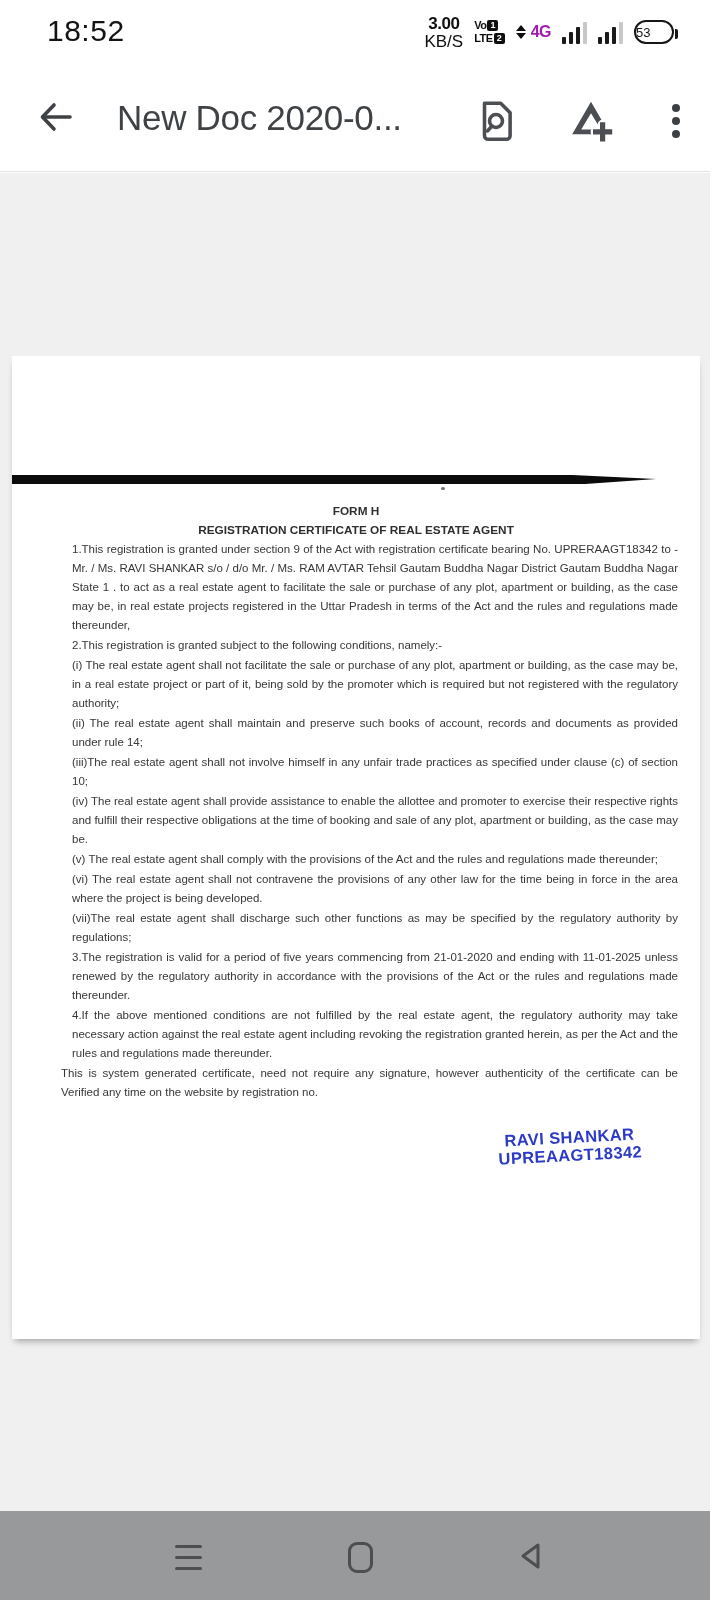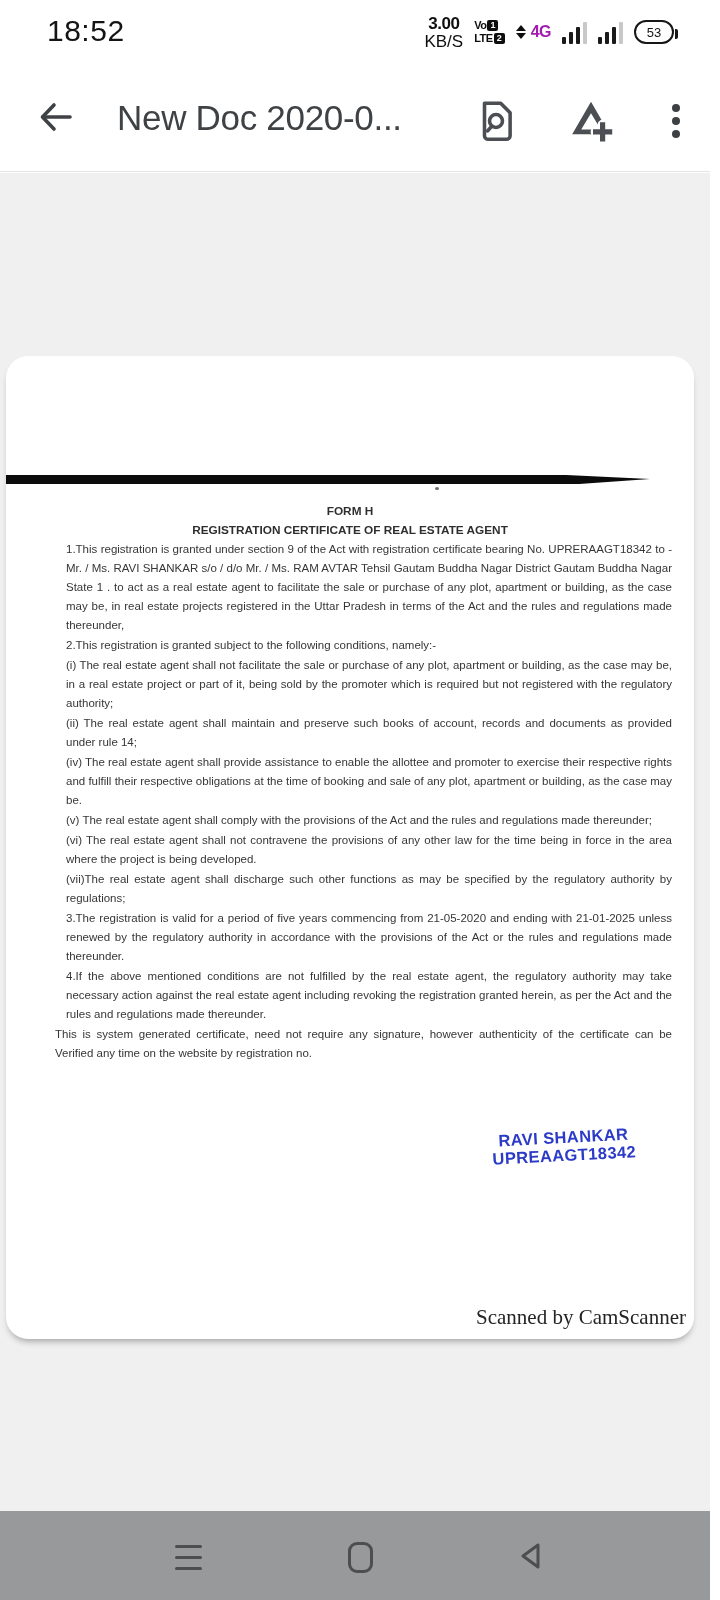--- a/index.html
+++ b/index.html
@@ -21,41 +21,41 @@
                   font-size:9px; line-height:11px; text-align:center; border-radius:2px; font-weight:bold; }
   .updown { display:flex; flex-direction:column; gap:2px; margin-right:-6px; }
   .updown i { display:block; width:0; height:0; border-left:5px solid transparent; border-right:5px solid transparent; }
   .updown .up { border-bottom:6px solid #0e0e0e; }
   .updown .dn { border-top:6px solid #0e0e0e; }
   .net-type { font-size:16px; font-weight:bold; color:#a21caf; letter-spacing:-0.5px; }
   .sigbars { display:flex; align-items:flex-end; gap:3px; height:24px; }
   .sigbars b { display:block; width:4px; background:#1a1a1a; border-radius:1px; }
   .sigbars b.lt { background:#c8c8c8; }
   .battery { position:relative; width:40px; height:24px; border:2.5px solid #161616; border-radius:12px;
-             display:flex; align-items:center; justify-content:center; }
+             display:flex; align-items:center; }
   .battery .pct { font-size:13px; color:#161616; }
   .battery .nub { position:absolute; right:-6px; top:7px; width:3.5px; height:10px; background:#161616; border-radius:0 2px 2px 0; }
 
   
   .app-bar { position:absolute; top:62px; left:0; width:720px; height:110px; background:#fff;
              border-bottom:1px solid #e4e4e4; }
   .back-btn { position:absolute; left:30px; top:30px; width:52px; height:52px; display:flex;
               align-items:center; justify-content:center; background:none; border:none; cursor:pointer; }
   .title { position:absolute; left:117px; top:36px; font-size:35px; color:#3f4245; letter-spacing:-0.3px;
            white-space:nowrap; max-width:350px; overflow:hidden; }
   .bar-ico { position:absolute; top:34px; width:52px; height:52px; display:flex; align-items:center;
              justify-content:center; background:none; border:none; cursor:pointer; }
   .ico-search-doc { left:470px; }
   .ico-drive { left:565px; }
   .ico-more { left:650px; }
 
   
   .viewer { position:absolute; top:173px; left:0; width:720px; height:1338px; background:#f0f0f1; }
-  .page { position:absolute; left:6px; top:183px; width:688px; height:983px; background:#fff;
-          box-shadow:0 5px 7px -3px rgba(0,0,0,0.35);border-radius:22px; }
+  .page { position:absolute; left:12px; top:183px; width:688px; height:983px; background:#fff;
+          box-shadow:0 5px 7px -3px rgba(0,0,0,0.35); }
   .scan-band { position:absolute; left:0; top:119px; width:644px; height:9px; background:#0b0b0b;
                clip-path:polygon(0 0, 87% 0, 100% 45%, 89% 100%, 0 100%); }
   .scan-dot { position:absolute; left:429px; top:131px; width:4px; height:3px; background:#6d6d6d; border-radius:50%; }
 
   .doc-body { position:absolute; left:0; top:146px; width:688px; padding:0 22px 0 60px;
               font-size:11.5px; line-height:19px; color:#363636; }
   .doc-head { margin:0 -22px 0 -60px; text-align:center; font-weight:bold; font-size:11.8px; color:#2e2e2e; }
   .para { text-align:justify; margin:0 0 1px 0; }
   .para.closing { margin-left:-11px; }
 
@@ -177,35 +177,35 @@
       <div class="scan-band"></div>
       <div class="scan-dot"></div>
 
       <div class="doc-body">
         <div class="doc-head">FORM H</div>
         <div class="doc-head">REGISTRATION CERTIFICATE OF REAL ESTATE AGENT</div>
         <p class="para">1.This registration is granted under section 9 of the Act with registration certificate bearing No. UPRERAAGT18342 to - Mr. / Ms. RAVI SHANKAR s/o / d/o Mr. / Ms. RAM AVTAR Tehsil Gautam Buddha Nagar District Gautam Buddha Nagar State 1 . to act as a real estate agent to facilitate the sale or purchase of any plot, apartment or building, as the case may be, in real estate projects registered in the Uttar Pradesh in terms of the Act and the rules and regulations made thereunder,</p>
         <p class="para">2.This registration is granted subject to the following conditions, namely:-</p>
         <p class="para">(i) The real estate agent shall not facilitate the sale or purchase of any plot, apartment or building, as the case may be, in a real estate project or part of it, being sold by the promoter which is required but not registered with the regulatory authority;</p>
         <p class="para">(ii) The real estate agent shall maintain and preserve such books of account, records and documents as provided under rule 14;</p>
+        <p class="para">(iii)The real estate agent shall not involve himself in any unfair trade practices as specified under clause (c) of section 10;</p>
         <p class="para">(iv) The real estate agent shall provide assistance to enable the allottee and promoter to exercise their respective rights and fulfill their respective obligations at the time of booking and sale of any plot, apartment or building, as the case may be.</p>
         <p class="para">(v) The real estate agent shall comply with the provisions of the Act and the rules and regulations made thereunder;</p>
         <p class="para">(vi) The real estate agent shall not contravene the provisions of any other law for the time being in force in the area where the project is being developed.</p>
         <p class="para">(vii)The real estate agent shall discharge such other functions as may be specified by the regulatory authority by regulations;</p>
-        <p class="para">3.The registration is valid for a period of five years commencing from 21-05-2020 and ending with 21-01-2025 unless renewed by the regulatory authority in accordance with the provisions of the Act or the rules and regulations made thereunder.</p>
+        <p class="para">3.The registration is valid for a period of five years commencing from 21-01-2020 and ending with 11-01-2025 unless renewed by the regulatory authority in accordance with the provisions of the Act or the rules and regulations made thereunder.</p>
         <p class="para">4.If the above mentioned conditions are not fulfilled by the real estate agent, the regulatory authority may take necessary action against the real estate agent including revoking the registration granted herein, as per the Act and the rules and regulations made thereunder.</p>
         <p class="para closing">This is system generated certificate, need not require any signature, however authenticity of the certificate can be Verified any time on the website by registration no.</p>
       </div>
 
       <div class="stamp">
         <div>RAVI SHANKAR</div>
         <div>UPREAAGT18342</div>
       </div>
 
-      <div class="camscanner">Scanned by CamScanner</div>
     </div>
 
     <button class="fab">
       <span>
         <svg width="56" height="56" viewBox="0 0 48 48" fill="none" stroke="#0a2a63" stroke-width="5" stroke-linecap="round" stroke-linejoin="round">
           <path d="M21 9 C 11.5 9 9.5 19.5 16.5 20.8 C 23.5 22 22.5 31 13.5 32"></path>
           <path d="M35.5 12 L20.5 33.5"></path>
           <path d="M20.5 33.5 L17 39" stroke-width="2.8"></path>
           <path d="M37.5 30.5 C 42 36 36.5 42.5 30.5 40"></path>
         </svg>

